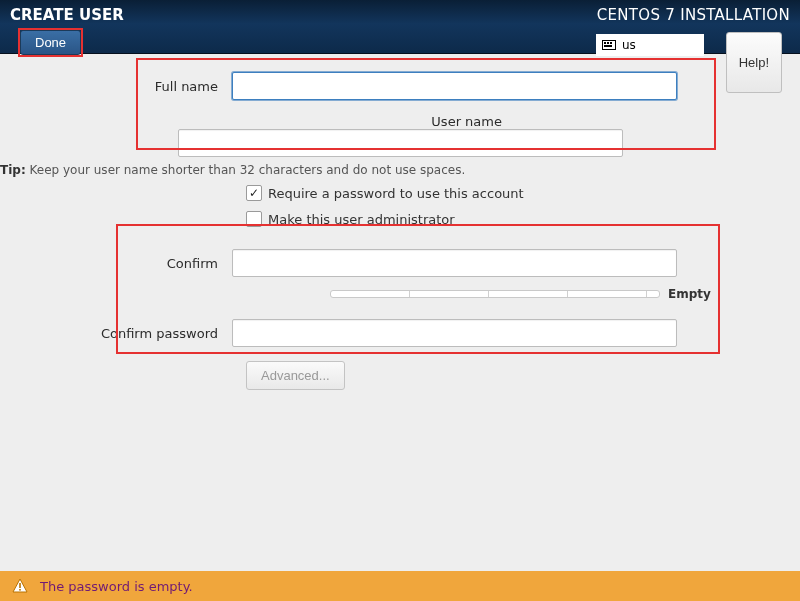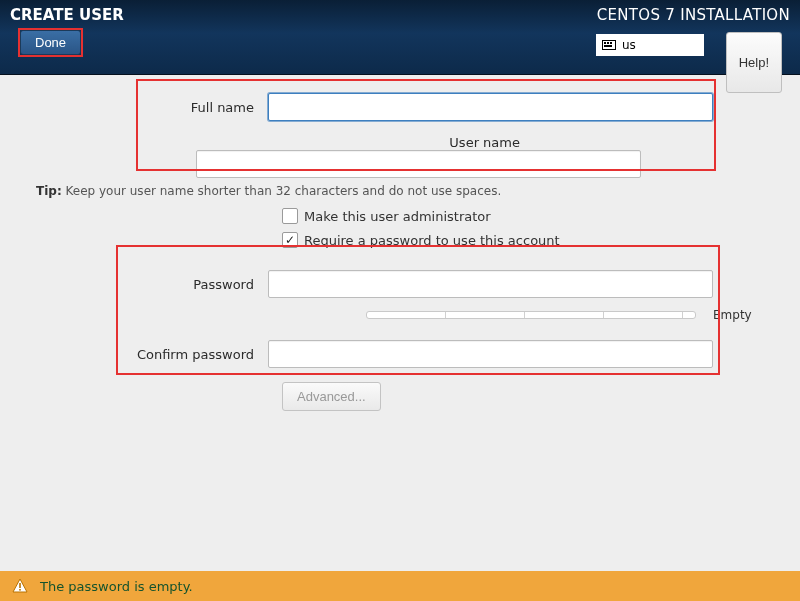--- a/index.html
+++ b/index.html
@@ -1,21 +1,21 @@
 <!DOCTYPE html>
 <html><head>
 <meta charset="utf-8">
 <style>
   * { box-sizing: border-box; margin: 0; padding: 0; }
   html, body { width: 800px; height: 601px; font-family: "DejaVu Sans", "Liberation Sans", sans-serif; overflow: hidden; }
   body { background: #eeeeee; display: flex; flex-direction: column; }
 
   
   .header {
-    height: 75px;
+    height: 54px;
     background: #0d2a4a;
     background: linear-gradient(180deg, #0a1f36 0%, #12355c 45%, #0d2a4a 100%);
     position: relative;
     border-bottom: 1px solid #05101d;
   }
   .header-title {
     position: absolute; left: 10px; top: 6px;
     color: #ffffff; font-size: 15px; font-weight: bold;
   }
   .header-right-title {
@@ -42,21 +42,21 @@
   .kb-icon svg { display:block; }
   .help-btn {
     position: absolute; right: 18px; top: 32px;
     background: linear-gradient(180deg, #fcfcfc, #e8e8e8);
     border: 1px solid #bfbfbf; border-radius: 3px;
     padding: 22px 12px; font-size: 13px; color: #333;
     cursor: pointer;
   }
 
   
-  .main { flex: 1; position: relative; padding-left: 36px; }
+  .main { flex: 1; position: relative; }
   .row { display:flex; align-items:center; }
   .label {
     width: 232px; text-align: right; padding-right: 14px;
     font-size: 13px; color: #2b2b2b;
   }
   .field {
     width: 445px;
   }
   input[type=text], input[type=password] {
     width: 100%; height: 28px; border: 1px solid #bcbcbc;
@@ -87,35 +87,35 @@
 
   .strength-wrap { margin-left:330px; margin-top:10px; display:flex; align-items:center; gap:8px; }
   .strength-bar {
     width:330px; height:8px; border:1px solid #c9c9c9; border-radius:3px;
     background:#fff; position:relative; overflow:hidden;
   }
   .strength-bar::before {
     content:""; position:absolute; inset:0;
     background: repeating-linear-gradient(90deg, transparent 0, transparent 78px, #d0d0d0 78px, #d0d0d0 79px);
   }
-  .strength-label { font-size:12px; font-weight:normal; color:#333;margin-left:9px; }
+  .strength-label { font-size:12px; font-weight:bold; color:#333; }
 
   .adv-btn {
     margin-left:246px; margin-top:14px;
     background: linear-gradient(180deg,#fafafa,#e9e9e9);
     border:1px solid #c3c3c3; border-radius:3px;
     padding:6px 14px; font-size:13px; color:#999;
     cursor:pointer;
   }
 
   
   .footer {
     height: 30px; background: #f0a63c;
     display:flex; align-items:center; gap:12px;
-    padding: 4px 12px; font-size:13px; color:#14532d;
+    padding: 4px 12px; font-size:13px; color:#701a75;
   }
   .warn-icon {
     width:16px; height:16px; display:inline-flex;
     align-items:center; justify-content:center;
   }
 </style>
 </head>
 <body>
 
 <div class="header">
@@ -154,32 +154,32 @@
 
   <div class="row" style="margin-top:14px;flex-direction:column;">
     <div class="label">User name</div>
     <div class="field"><input type="text" value="" style=""></div>
   </div>
 
   <div class="tip">
     <b>Tip:</b><span> Keep your user name shorter than 32 characters and do not use spaces.</span>
   </div>
 
+  <div class="chk-row" style="margin-top:8px;">
+    <span class="chkbox checked"></span>
+    <span>Require a password to use this account</span>
+  </div>
+
   <div class="chk-row">
     <span class="chkbox"></span>
     <span>Make this user administrator</span>
   </div>
 
-  <div class="chk-row" style="margin-top:8px;">
-    <span class="chkbox checked"></span>
-    <span>Require a password to use this account</span>
-  </div>
-
   <div class="row" style="margin-top:22px;">
-    <div class="label">Password</div>
+    <div class="label">Confirm</div>
     <div class="field"><input type="password" value="" style=""></div>
   </div>
 
   <div class="strength-wrap">
     <div class="strength-bar"></div>
     <span class="strength-label">Empty</span>
   </div>
 
   <div class="row" style="margin-top:18px;">
     <div class="label">Confirm password</div>

